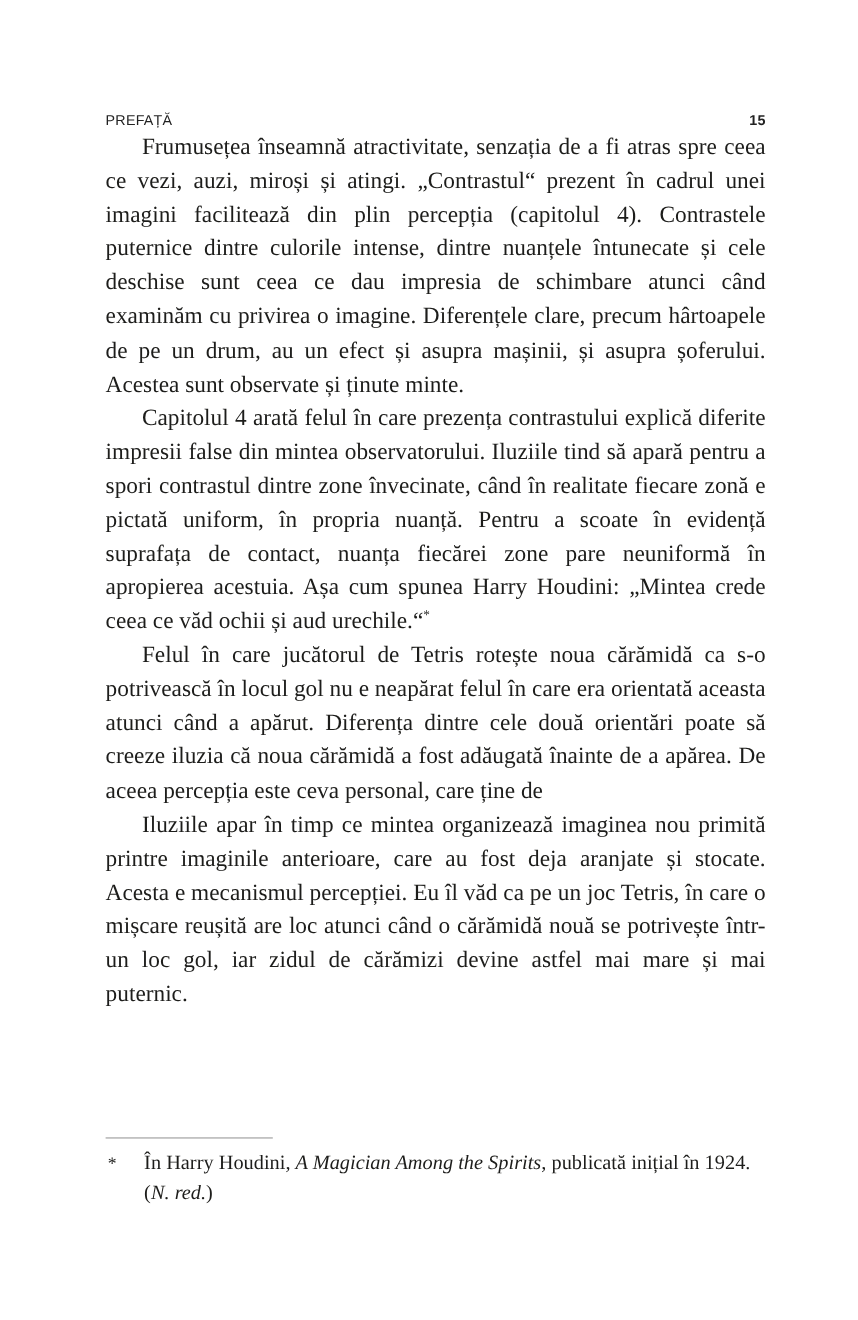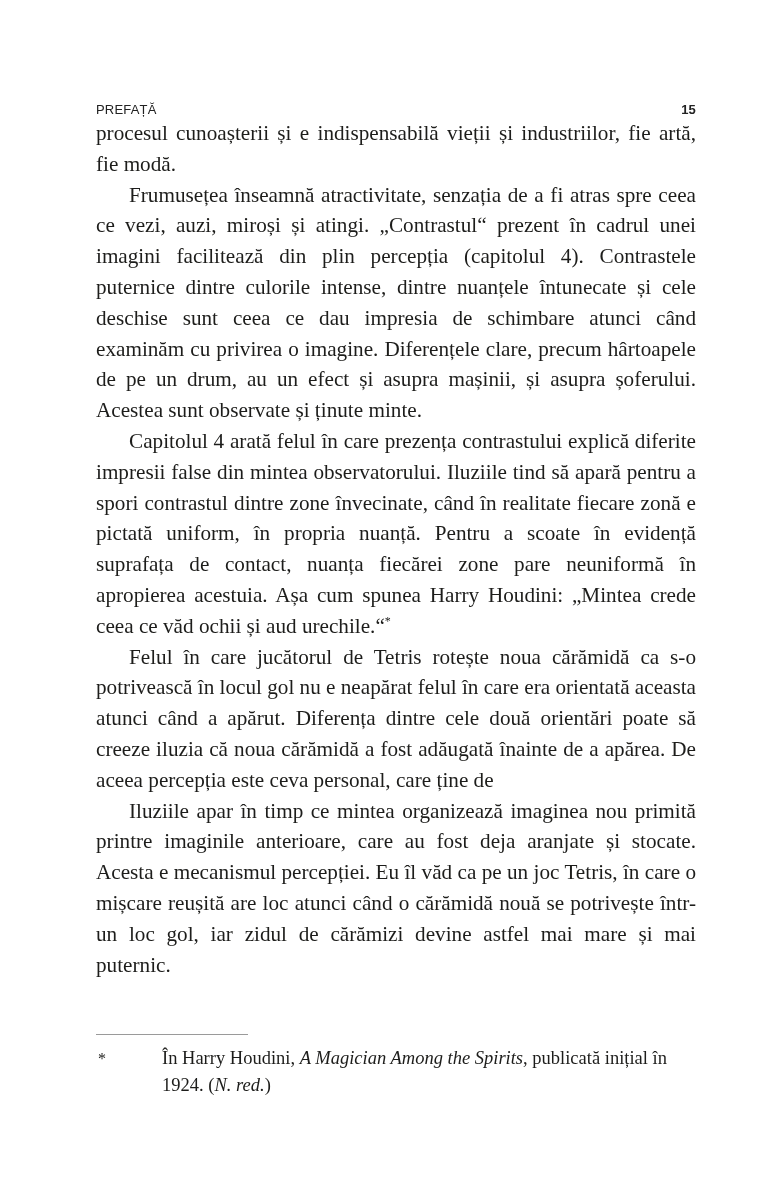--- a/index.html
+++ b/index.html
@@ -75,44 +75,41 @@
       line-height: 27px;
       color: #1d1d1b;
     }
     .footnote .marker {
       position: absolute;
       left: 2px;
       top: 0;
       font-size: 16px;
     }
     .footnote .fn-text {
-      margin-left: 66px;
+      margin-left: 35px;
       display: block;
     }
     .footnote em {
       font-style: italic;
     }
     sup.fn-ref {
       font-size: 12px;
       vertical-align: 8px;
       line-height: 0;
     }
   </style>
 </head>
 <body>
 
 <header class="running-head">
   <span class="title">PREFAȚĂ</span>
   <span class="page-number">15</span>
 </header>
 
 <main class="body-text">
-  <p>
-    <span>procesul cunoașterii și e indispensabilă vieții și industriilor, fie artă, fie modă.</span>
-  </p>
   <p class="indent">
     <span>Frumusețea înseamnă atractivitate, senzația de a fi atras spre ceea ce vezi, auzi, miroși și atingi. „Contrastul“ prezent în cadrul unei imagini facilitează din plin percepția (capitolul 4). Contrastele puternice dintre culorile intense, dintre nuanțele întunecate și cele deschise sunt ceea ce dau impresia de schimbare atunci când examinăm cu privirea o imagine. Diferențele clare, precum hârtoapele de pe un drum, au un efect și asupra mașinii, și asupra șoferului. Acestea sunt observate și ținute minte.</span>
   </p>
   <p class="indent">
     <span>Capitolul 4 arată felul în care prezența contrastului explică diferite impresii false din mintea observatorului. Iluziile tind să apară pentru a spori contrastul dintre zone învecinate, când în realitate fiecare zonă e pictată uniform, în propria nuanță. Pentru a scoate în evidență suprafața de contact, nuanța fiecărei zone pare neuniformă în apropierea acestuia. Așa cum spunea Harry Houdini: „Mintea crede ceea ce văd ochii și aud urechile.“</span><sup class="fn-ref">*</sup>
   </p>
   <p class="indent">
     <span>Felul în care jucătorul de Tetris rotește noua cărămidă ca s-o potrivească în locul gol nu e neapărat felul în care era orientată aceasta atunci când a apărut. Diferența dintre cele două orientări poate să creeze iluzia că noua cărămidă a fost adăugată înainte de a apărea. De aceea percepția este ceva personal, care ține de</span>
   </p>
   <p class="indent">

